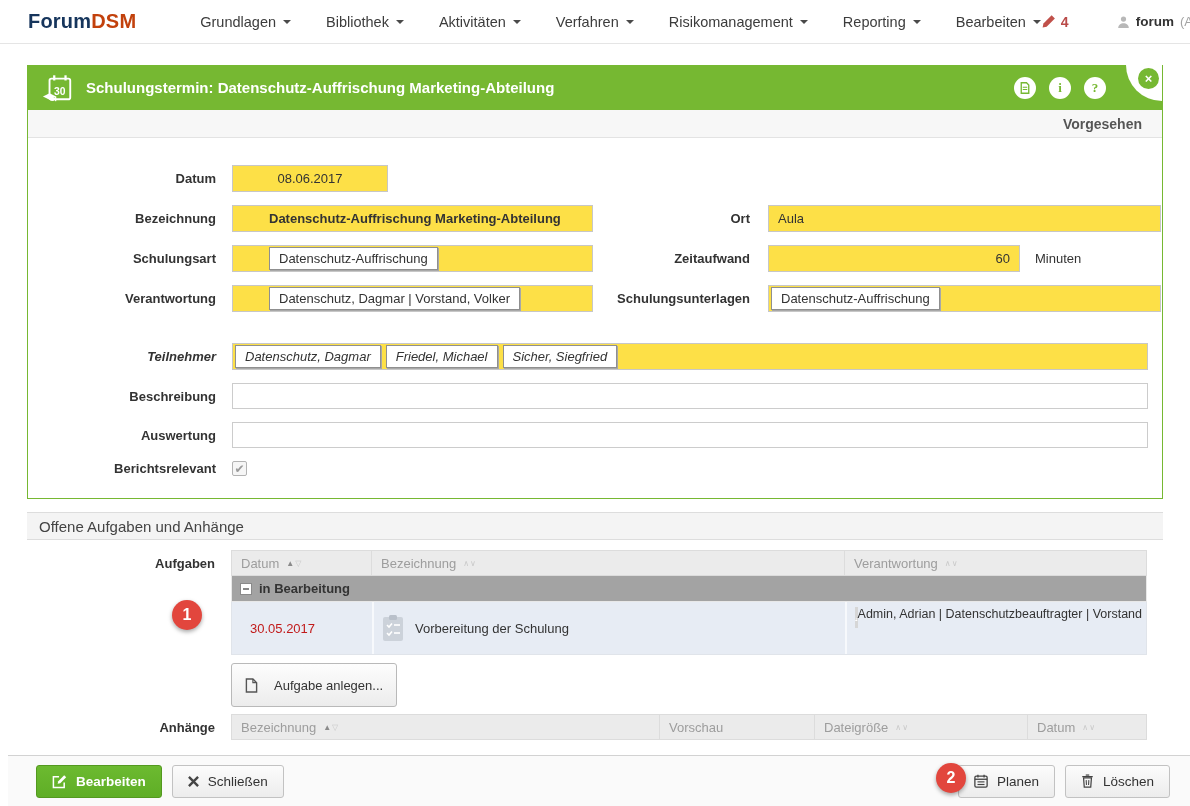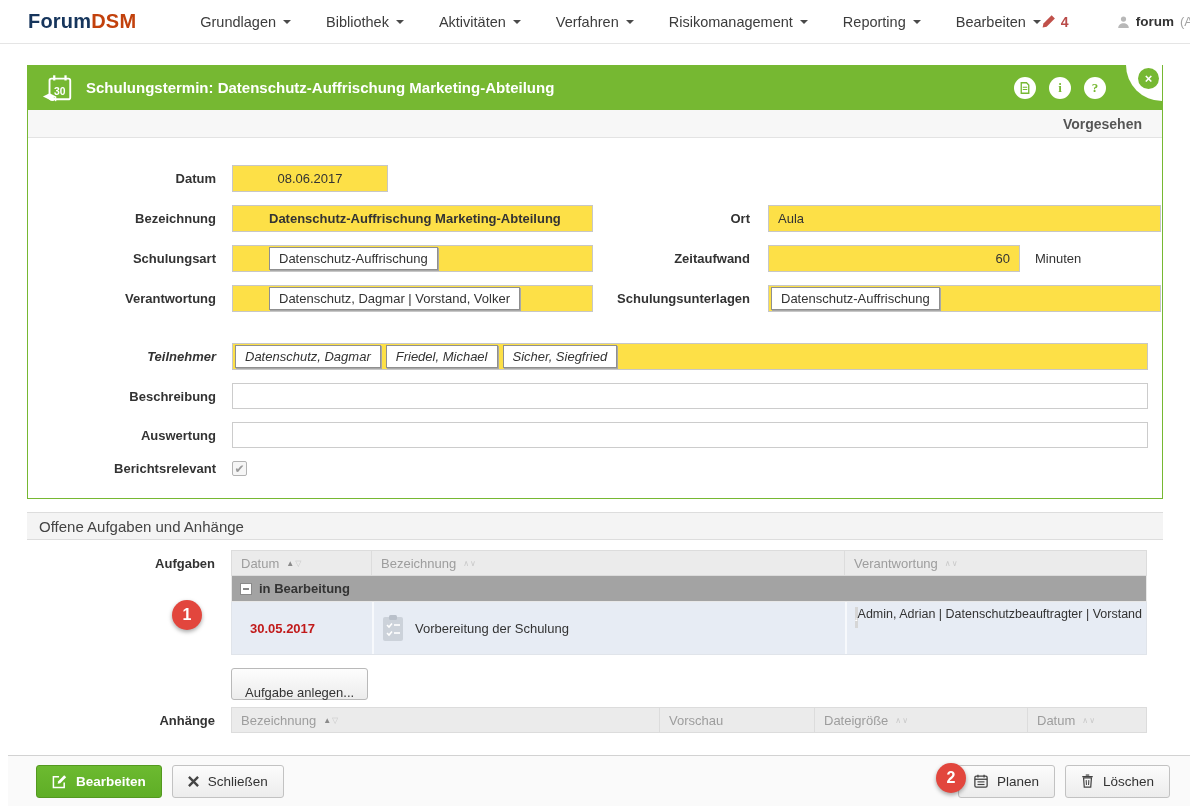--- a/index.html
+++ b/index.html
@@ -66,26 +66,26 @@
   .thead { display:flex; background:#ebebeb; border:1px solid #dcdcdc; height:26px; }
   .th { display:flex; align-items:center; gap:7px; padding-left:9px; font-size:13px; color:#9d9d9d; border-right:1px solid #dcdcdc; }
   .th:last-child { border-right:none; }
   .sort { font-size:8px; letter-spacing:1px; }
   .sort .on { color:#8a8a8a; }
   .sort .off { color:#c9c9c9; }
   .c1 { width:140px; } .c2 { width:473px; } .c3 { width:301px; }
   .a1 { width:428px; } .a2 { width:155px; } .a3 { width:213px; } .a4 { width:118px; }
   .group-row { display:flex; align-items:center; gap:7px; height:26px; padding-left:8px; background:#a3a3a3; border:1px solid #e8e8e8; border-top:none; font-size:13px; font-weight:bold; color:#333; }
   .data-row { display:flex; background:#e7ecf4; height:53px; border:1px solid #e0e4ea; border-top:none; }
-  .td-datum { width:140px; display:flex; align-items:center; padding-left:18px; font-size:13px; font-weight:bold; color:#c11a1a; }
+  .td-datum { width:140px; display:flex; align-items:center; padding-left:18px; font-size:13px; font-weight:normal; color:#c11a1a; }
   .td-bez { width:473px; display:flex; align-items:center; gap:10px; padding-left:7px; border-left:2px solid #f7f9fc; font-size:13px; color:#333; }
   .td-ver { width:299px; border-left:2px solid #f7f9fc; padding:5px 2px 5px 8px; display:flex; justify-content:space-between; }
   .td-ver .ver-text { font-size:12.5px; color:#333; white-space:nowrap; }
   .person-badge { width:21px; height:21px; background:#d6d6d6; display:flex; align-items:flex-end; justify-content:center; overflow:hidden; }
-  .btn-small { margin-top:8px; display:inline-flex; align-items:center; gap:16px; height:32px; padding:0 13px; font-size:13px; color:#333; background:linear-gradient(#fdfdfd,#ececec); border:1px solid #b9b9b9; border-radius:3px; cursor:pointer; font-family:inherit;flex-direction:column; }
+  .btn-small { margin-top:8px; display:inline-flex; align-items:center; gap:16px; height:44px; padding:0 13px; font-size:13px; color:#333; background:linear-gradient(#fdfdfd,#ececec); border:1px solid #b9b9b9; border-radius:3px; cursor:pointer; font-family:inherit; }
 
   
   .footer { position:absolute; left:8px; top:755px; width:1190px; height:51px; background:#fafafa; border-top:1px solid #d2d2d2; display:flex; align-items:center; padding:0 28px; }
   .btn { display:inline-flex; align-items:center; gap:9px; height:33px; padding:0 15px; font-size:13.5px; color:#333; background:linear-gradient(#fcfcfc,#ececec); border:1px solid #c2c2c2; border-radius:3px; cursor:pointer; font-family:inherit; }
   .btn.green { background:linear-gradient(#6cba30,#5fae26); border-color:#53991f; color:#fff; font-weight:bold; }
   .footer .left { display:flex; gap:10px; }
   .footer .right { margin-left:auto; display:flex; gap:10px; align-items:center; }
 
   
   .badge { position:absolute; width:30px; height:30px; border-radius:50%; background:#e2463d; color:#fff; font-size:16px; font-weight:bold; display:flex; align-items:center; justify-content:center; box-shadow:0 2px 4px rgba(0,0,0,.35); }

